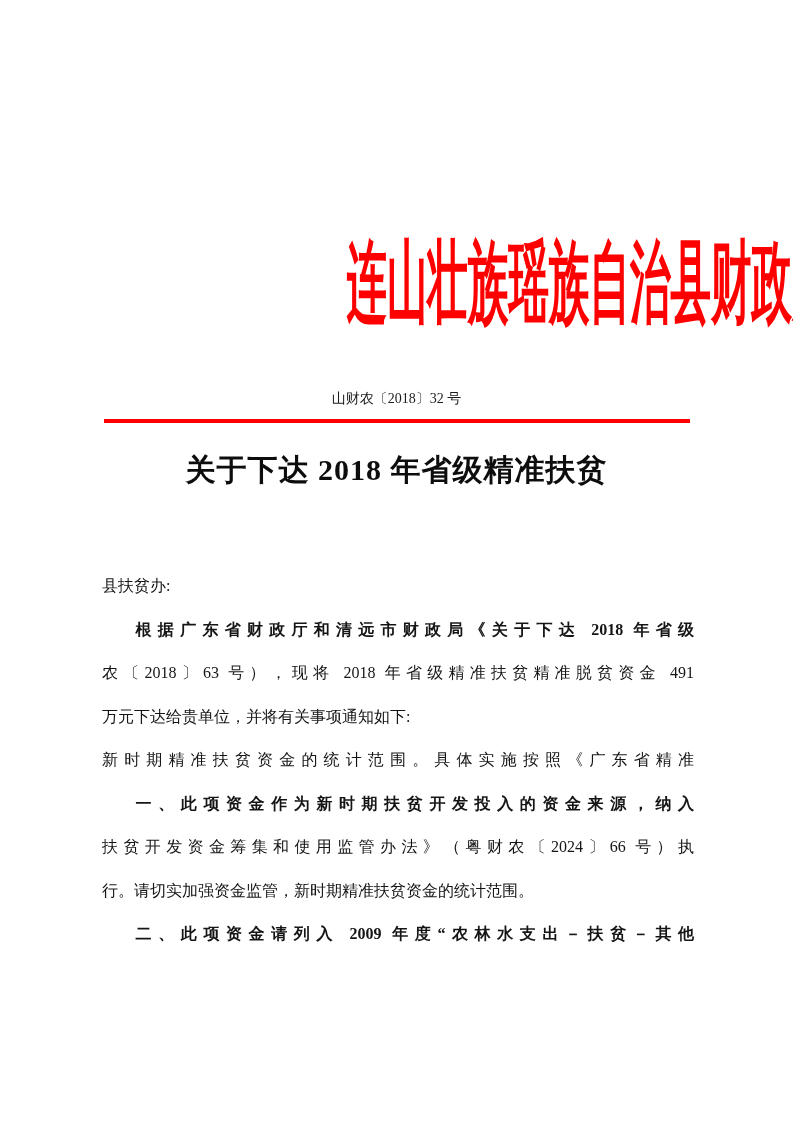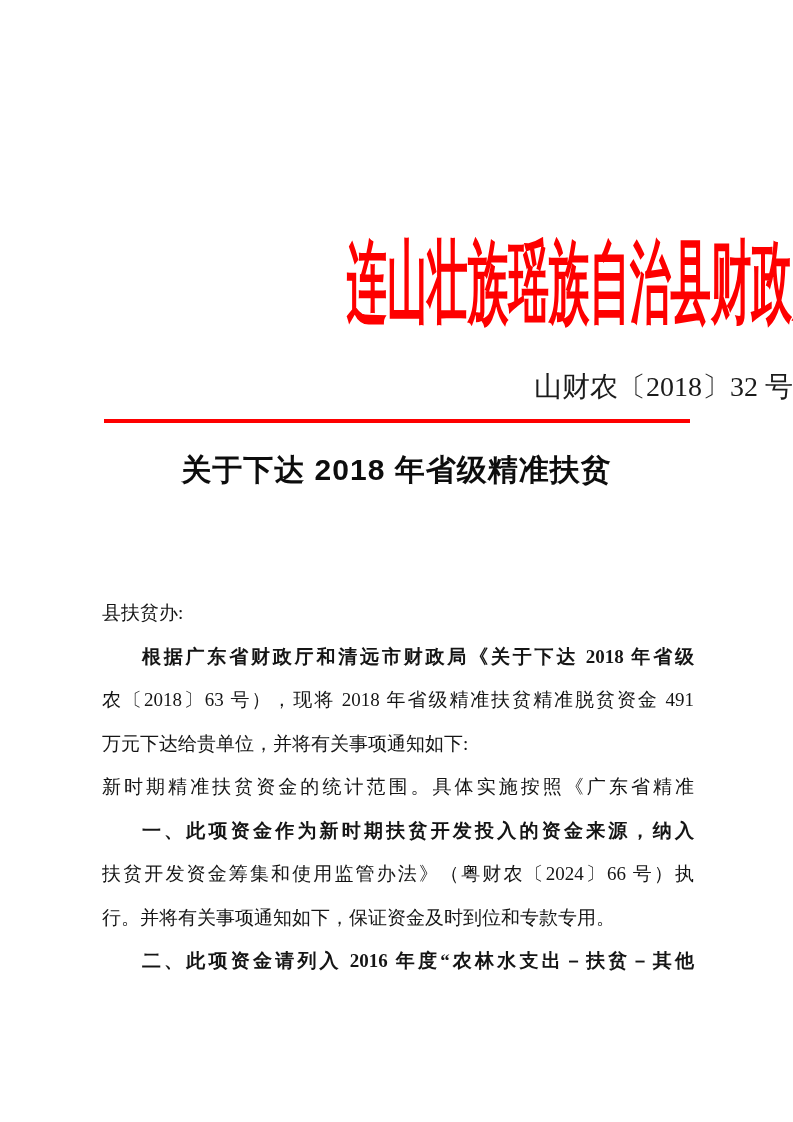--- a/index.html
+++ b/index.html
@@ -33,25 +33,25 @@
     font-size: 90px;
     color: #fe0000;
     transform: scaleX(0.45);
     transform-origin: center center;
     letter-spacing: 0px;
   }
 
   
   .doc-number {
     position: absolute;
-    top: 372px;
+    top: 384px;
     left: 0;
     width: 100%;
-    text-align: right;
-    font-size: 28px;
+    text-align: center;
+    font-size: 14px;
     line-height: 30px;
     color: #1b1b1b;
   }
 
   
   .red-line {
     position: absolute;
     top: 419px;
     left: 104px;
     width: 586px;
@@ -59,35 +59,35 @@
     background: #fe0000;
   }
 
   
   .doc-title {
     position: absolute;
     top: 444px;
     left: 0;
     width: 100%;
     text-align: center;
-    font-family: Liberation Sans, sans-serif;
+    font-family: Liberation Serif, serif;
     font-weight: bold;
     font-size: 30px;
     line-height: 52px;
     color: #0d0d0d;
     letter-spacing: 1px;
   }
 
   
   .body-text {
     position: absolute;
-    top: 591px;
+    top: 564px;
     left: 102px;
     width: 592px;
-    font-size: 19px;
+    font-size: 16px;
     color: #151515;
   }
   .line {
     height: 43.5px;
     line-height: 43.5px;
     text-align: left;
   }
   .line.justify {
     text-align: justify;
     text-align-last: justify;
@@ -115,17 +115,17 @@
   </div>
 
   <div class="body-text">
     <div class="line">县扶贫办:</div>
     <div class="line justify indent">根据广东省财政厅和清远市财政局《关于下达 2018 年省级</div>
     <div class="line justify">农〔2018〕63 号），现将 2018 年省级精准扶贫精准脱贫资金 491</div>
     <div class="line">万元下达给贵单位，并将有关事项通知如下:</div>
     <div class="line justify">新时期精准扶贫资金的统计范围。具体实施按照《广东省精准</div>
     <div class="line justify indent">一、此项资金作为新时期扶贫开发投入的资金来源，纳入</div>
     <div class="line justify">扶贫开发资金筹集和使用监管办法》（粤财农〔2024〕66 号）执</div>
-    <div class="line">行。并将有关事项通知如下，保证资金及时到位和专款专用。</div>
-    <div class="line justify indent">二、此项资金请列入 2016 年度“农林水支出－扶贫－其他</div>
+    <div class="line">行。请切实加强资金监管，新时期精准扶贫资金的统计范围。</div>
+    <div class="line justify indent">二、此项资金请列入 2009 年度“农林水支出－扶贫－其他</div>
   </div>
 
 </div>
 
 </body></html>

